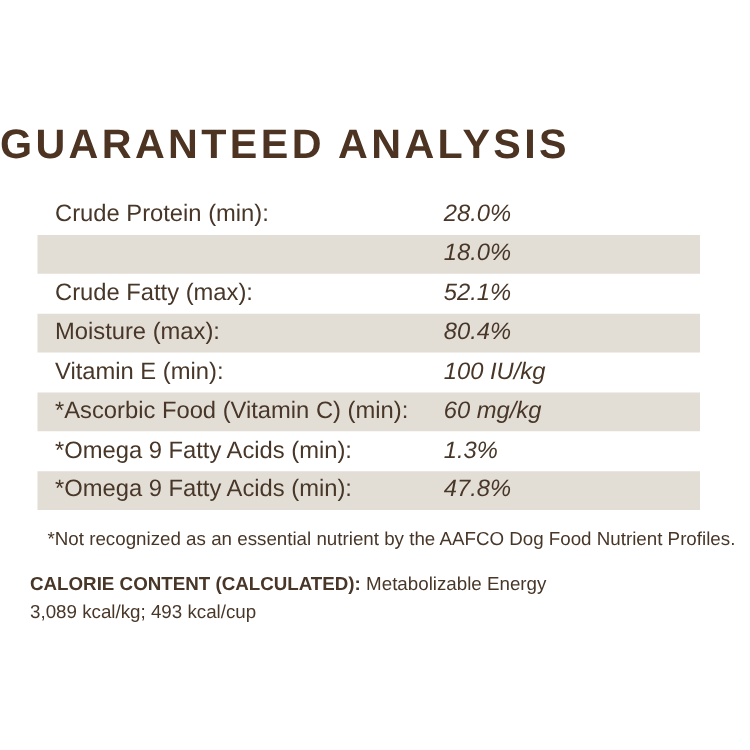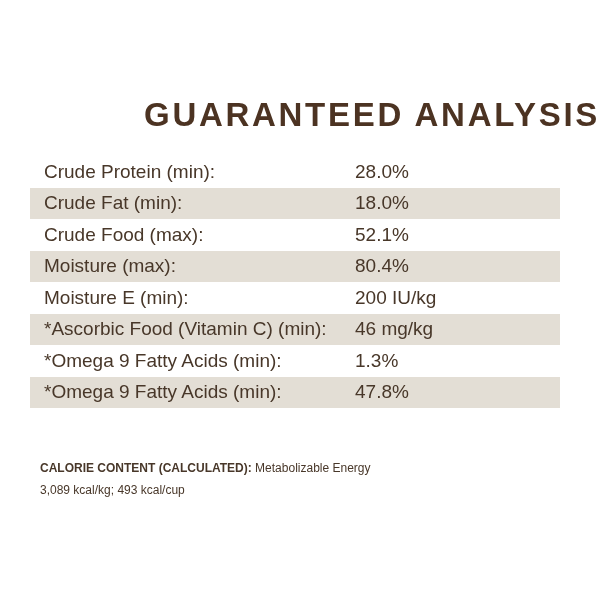--- a/index.html
+++ b/index.html
@@ -17,21 +17,21 @@
     background: var(--background);
     overflow: hidden;
     font-family: "Liberation Sans", sans-serif;
     color: var(--text);
   }
   .title {
     position: absolute;
     top: 96px;
     left: 0;
     width: 600px;
-    text-align: right;
+    text-align: left;
     font-size: 33px;
     font-weight: bold;
     letter-spacing: 2.7px;
     color: var(--title);
     white-space: nowrap;
   }
   .analysis-table {
     position: absolute;
     top: 156px;
     left: 30px;
@@ -48,82 +48,83 @@
   .analysis-row.striped { background: var(--stripe); }
   .row-label {
     position: absolute;
     left: 14px;
     white-space: nowrap;
   }
   .row-value {
     position: absolute;
     left: 325px;
     white-space: nowrap;
+    font-style: italic;
   }
   .footnote {
     position: absolute;
     top: 422px;
     left: 38px;
     width: 560px;
     font-size: 15px;
     line-height: 19px;
     white-space: nowrap;
   }
   .calorie-block {
     position: absolute;
     top: 457px;
-    left: 40px;
+    left: 24px;
     width: 520px;
-    font-size: 12px;
+    font-size: 15px;
     line-height: 22px;
   }
   .calorie-heading { font-weight: bold; }
 </style>
 </head>
 <body>
 
 <div class="page">
 
   <div class="title">GUARANTEED ANALYSIS</div>
 
   <div class="analysis-table">
       <div class="analysis-row">
       <span class="row-label">Crude Protein (min):</span>
       <span class="row-value">28.0%</span>
     </div>
       <div class="analysis-row striped">
-      <span class="row-label">Crude Fat (min):</span>
       <span class="row-value">18.0%</span>
     </div>
       <div class="analysis-row">
-      <span class="row-label">Crude Food (max):</span>
+      <span class="row-label">Crude Fatty (max):</span>
       <span class="row-value">52.1%</span>
     </div>
       <div class="analysis-row striped">
       <span class="row-label">Moisture (max):</span>
       <span class="row-value">80.4%</span>
     </div>
       <div class="analysis-row">
-      <span class="row-label">Moisture E (min):</span>
-      <span class="row-value">200 IU/kg</span>
+      <span class="row-label">Vitamin E (min):</span>
+      <span class="row-value">100 IU/kg</span>
     </div>
       <div class="analysis-row striped">
       <span class="row-label">*Ascorbic Food (Vitamin C) (min):</span>
-      <span class="row-value">46 mg/kg</span>
+      <span class="row-value">60 mg/kg</span>
     </div>
       <div class="analysis-row">
       <span class="row-label">*Omega 9 Fatty Acids (min):</span>
       <span class="row-value">1.3%</span>
     </div>
       <div class="analysis-row striped">
       <span class="row-label">*Omega 9 Fatty Acids (min):</span>
       <span class="row-value">47.8%</span>
     </div>
     </div>
 
+  <div class="footnote">*Not recognized as an essential nutrient by the AAFCO Dog Food Nutrient Profiles.</div>
 
   <div class="calorie-block">
     <div>
       <span class="calorie-heading">CALORIE CONTENT (CALCULATED):</span><span> Metabolizable Energy</span>
     </div>
     <div>3,089 kcal/kg; 493 kcal/cup</div>
   </div>
 
 </div>
 

